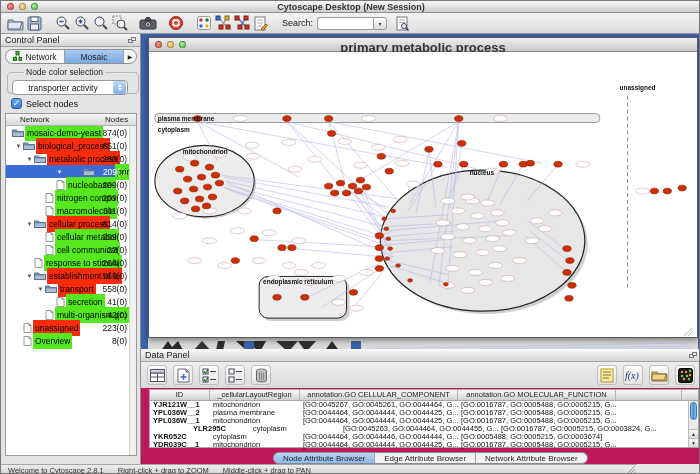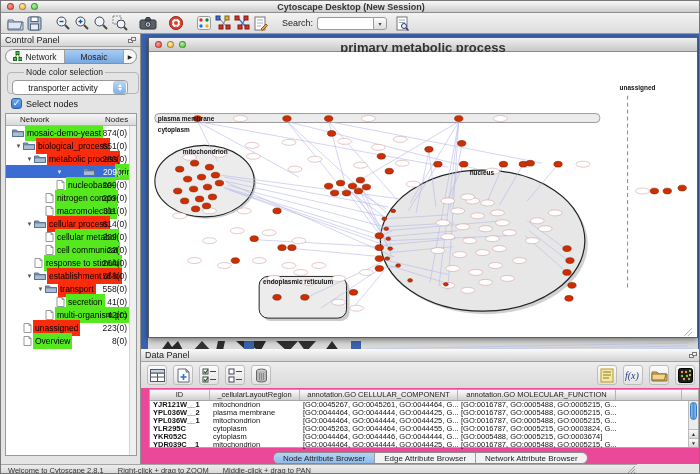--- a/index.html
+++ b/index.html
@@ -92,21 +92,21 @@
   .inner-window{position:absolute;left:7px;top:3px;width:550px;height:301px;
     border:1px solid #5c5c5c;box-shadow:0 2px 6px rgba(0,0,0,.45);background:#fff;}
   .iw-titlebar{height:14px;background:linear-gradient(#efefef,#c8c8c8);
     border-bottom:1px solid #8a8a8a;position:relative;}
   .iw-titlebar .traffic{top:3px;}
   .iw-titlebar .tl{width:7px;height:7px;}
   .iw-title{position:absolute;left:0;right:0;top:2px;text-align:center;font-size:13px;
     font-weight:bold;color:#333;}
   .canvas{position:absolute;left:0;top:14px;width:548px;height:285px;background:#fff;}
   
-  .data-panel{position:absolute;left:0;top:315px;width:560px;height:115px;background:#ec4899;}
+  .data-panel{position:absolute;left:0;top:315px;width:560px;height:115px;background:#be185d;}
   .dp-toolbar{position:absolute;left:0;top:13px;width:560px;height:26px;
     display:flex;align-items:center;padding:0 6px;gap:6px;
     background:linear-gradient(#ededed,#dadada);}
   .dp-spacer{flex:1;}
   .dpbtn{width:20px;height:20px;display:flex;align-items:center;justify-content:center;
     border:1px solid #bdbdbd;border-radius:3px;background:linear-gradient(#fbfbfb,#e3e3e3);}
   .dp-table{position:absolute;left:8px;top:40px;width:550px;height:59px;background:#fff;
     border:1px solid #a8a8a8;}
   .dp-thead{display:flex;height:11px;background:linear-gradient(#fdfdfd,#cfcfcf);
     border-bottom:1px solid #a8a8a8;font-size:7.5px;color:#222;}
@@ -910,21 +910,21 @@
               <div class="dp-td" style="width: 158px;">[GO:0044464, GO:0044444, GO:0044425, G...</div>
               <div class="dp-td" style="width: 158px;">[GO:0016787, GO:0005488, GO:0005215, G...</div>
             </div>
             <div class="dp-row">
               <div class="dp-td id" style="width: 60px;">YPL036W__1</div>
               <div class="dp-td" style="width: 90px;">mitochondrion</div>
               <div class="dp-td" style="width: 158px;">[GO:0044464, GO:0044444, GO:0044425, G...</div>
               <div class="dp-td" style="width: 158px;">[GO:0016787, GO:0005488, GO:0005215, G...</div>
             </div>
             <div class="dp-row">
-              <div class="dp-td id" style="width: 60px;">YLR295C</div>
+              <div class="dp-td id" style="width: 60px; margin-left: 40px;">YLR295C</div>
               <div class="dp-td" style="width: 90px;">cytoplasm</div>
               <div class="dp-td" style="width: 158px;">[GO:0045263, GO:0044464, GO:0044455, G...</div>
               <div class="dp-td" style="width: 158px;">[GO:0016787, GO:0005215, GO:0003824, G...</div>
             </div>
             <div class="dp-row">
               <div class="dp-td id" style="width: 60px;">YKR052C</div>
               <div class="dp-td" style="width: 90px;">cytoplasm</div>
               <div class="dp-td" style="width: 158px;">[GO:0044464, GO:0044446, GO:0044444, G...</div>
               <div class="dp-td" style="width: 158px;">[GO:0005488, GO:0005215, GO:0003674]</div>
             </div>

